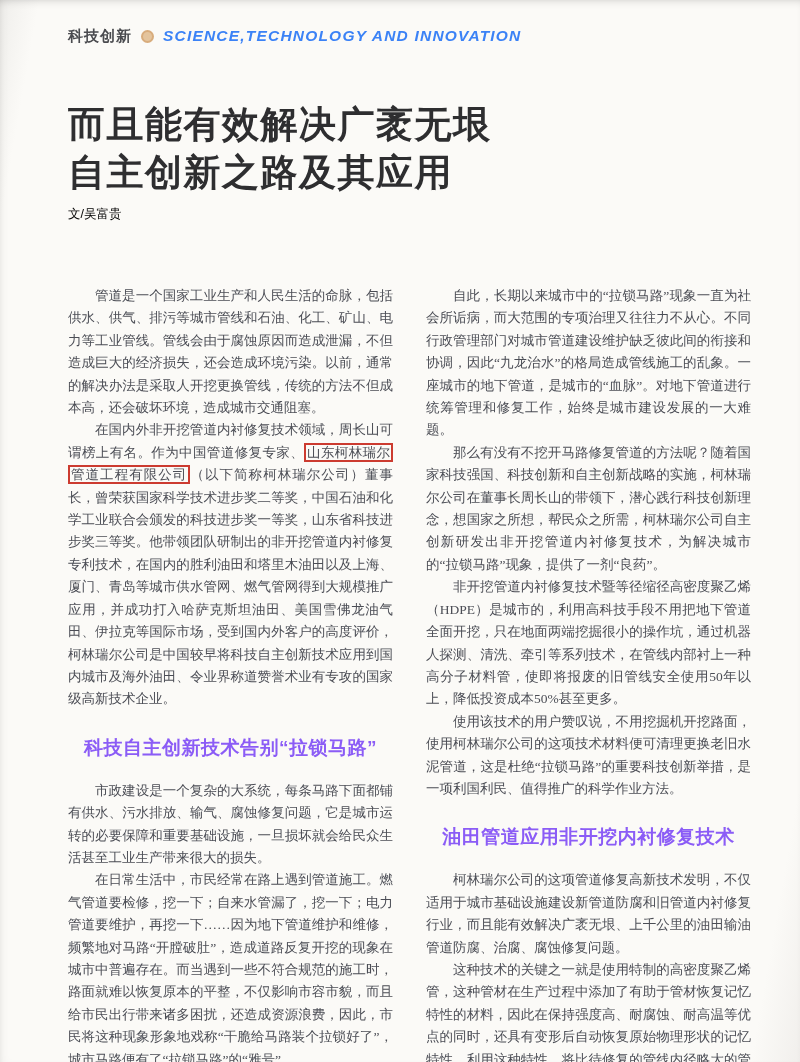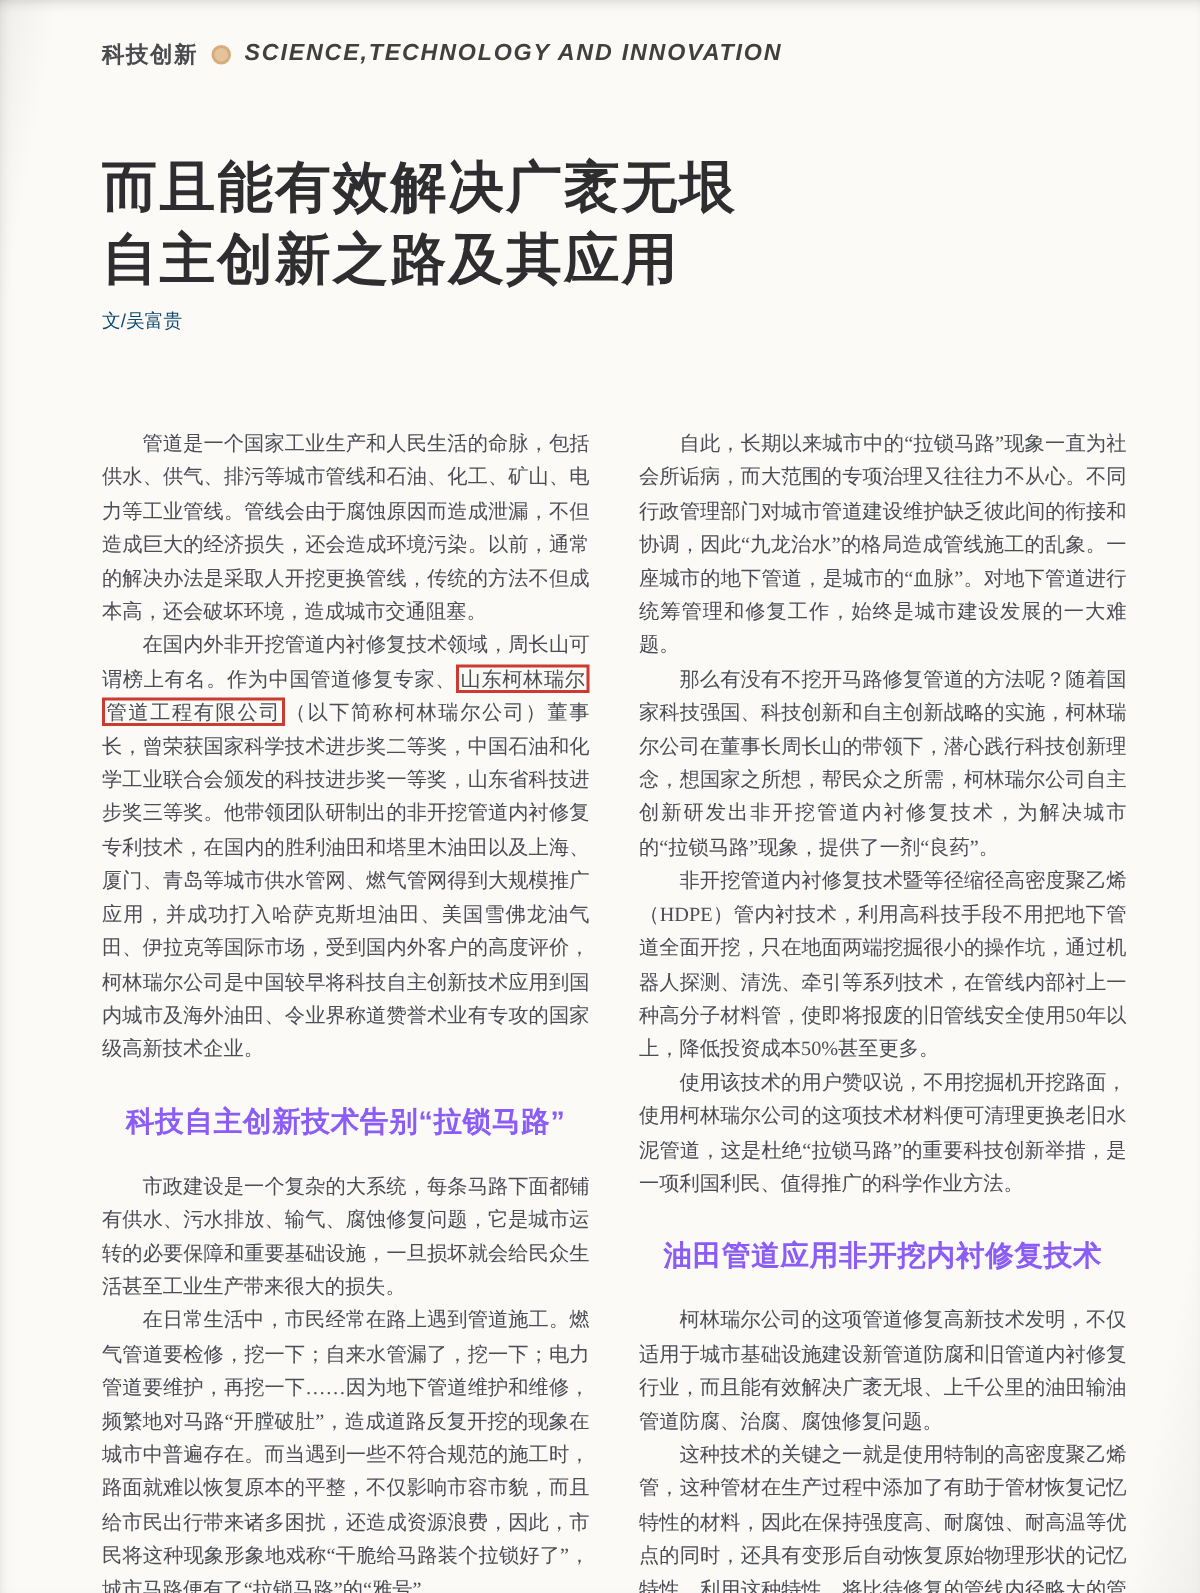--- a/index.html
+++ b/index.html
@@ -45,40 +45,40 @@
     border-radius: 50%;
     background: #e4c49d;
     border: 2px solid #d8ac7c;
     flex: 0 0 auto;
   }
   .kicker-en {
     font-family: "Liberation Sans", "DejaVu Sans", sans-serif;
     font-style: italic;
     font-size: 15.5px;
     font-weight: 600;
-    color: #404040;
+    color: #3b82f6;
     letter-spacing: 1.2px;
     white-space: nowrap;
   }
 
   
   .title {
     margin-top: 54px;
     font-family: "Liberation Sans", "DejaVu Sans", sans-serif;
     font-size: 37px;
     line-height: 48px;
     font-weight: 800;
     color: #2e2e30;
     letter-spacing: 1.5px;
   }
 
   .byline {
     margin-top: 9px;
     font-size: 12.5px;
-    color: #0c4a6e;
+    color: #000000;
     font-family: "Liberation Sans", "DejaVu Sans", sans-serif;
   }
 
   
   .columns {
     margin-top: 62px;
     display: flex;
     gap: 33px;
   }
   .col {
@@ -135,21 +135,21 @@
       <p>管道是一个国家工业生产和人民生活的命脉，包括供水、供气、排污等城市管线和石油、化工、矿山、电力等工业管线。管线会由于腐蚀原因而造成泄漏，不但造成巨大的经济损失，还会造成环境污染。以前，通常的解决办法是采取人开挖更换管线，传统的方法不但成本高，还会破坏环境，造成城市交通阻塞。</p>
       <p><span>在国内外非开挖管道内衬修复技术领域，周长山可谓榜上有名。作为中国管道修复专家、</span><span class="redbox">山东柯林瑞尔管道工程有限公司</span><span>（以下简称柯林瑞尔公司）董事长，曾荣获国家科学技术进步奖二等奖，中国石油和化学工业联合会颁发的科技进步奖一等奖，山东省科技进步奖三等奖。他带领团队研制出的非开挖管道内衬修复专利技术，在国内的胜利油田和塔里木油田以及上海、厦门、青岛等城市供水管网、燃气管网得到大规模推广应用，并成功打入哈萨克斯坦油田、美国雪佛龙油气田、伊拉克等国际市场，受到国内外客户的高度评价，柯林瑞尔公司是中国较早将科技自主创新技术应用到国内城市及海外油田、令业界称道赞誉术业有专攻的国家级高新技术企业。</span></p>
       <h2 class="sec-heading">科技自主创新技术告别“拉锁马路”</h2>
       <p>市政建设是一个复杂的大系统，每条马路下面都铺有供水、污水排放、输气、腐蚀修复问题，它是城市运转的必要保障和重要基础设施，一旦损坏就会给民众生活甚至工业生产带来很大的损失。</p>
       <p>在日常生活中，市民经常在路上遇到管道施工。燃气管道要检修，挖一下；自来水管漏了，挖一下；电力管道要维护，再挖一下……因为地下管道维护和维修，频繁地对马路“开膛破肚”，造成道路反复开挖的现象在城市中普遍存在。而当遇到一些不符合规范的施工时，路面就难以恢复原本的平整，不仅影响市容市貌，而且给市民出行带来诸多困扰，还造成资源浪费，因此，市民将这种现象形象地戏称“干脆给马路装个拉锁好了”，城市马路便有了“拉锁马路”的“雅号”。</p>
     </div>
 
     <div class="col">
       <p>自此，长期以来城市中的“拉锁马路”现象一直为社会所诟病，而大范围的专项治理又往往力不从心。不同行政管理部门对城市管道建设维护缺乏彼此间的衔接和协调，因此“九龙治水”的格局造成管线施工的乱象。一座城市的地下管道，是城市的“血脉”。对地下管道进行统筹管理和修复工作，始终是城市建设发展的一大难题。</p>
       <p>那么有没有不挖开马路修复管道的方法呢？随着国家科技强国、科技创新和自主创新战略的实施，柯林瑞尔公司在董事长周长山的带领下，潜心践行科技创新理念，想国家之所想，帮民众之所需，柯林瑞尔公司自主创新研发出非开挖管道内衬修复技术，为解决城市的“拉锁马路”现象，提供了一剂“良药”。</p>
-      <p>非开挖管道内衬修复技术暨等径缩径高密度聚乙烯（HDPE）管内衬技术，利用高科技手段不用把地下管道全面开挖，只在地面两端挖掘很小的操作坑，通过机器人探测、清洗、牵引等系列技术，在管线内部衬上一种高分子材料管，使即将报废的旧管线安全使用50年以上，降低投资成本50%甚至更多。</p>
+      <p>非开挖管道内衬修复技术暨等径缩径高密度聚乙烯（HDPE）是城市的，利用高科技手段不用把地下管道全面开挖，只在地面两端挖掘很小的操作坑，通过机器人探测、清洗、牵引等系列技术，在管线内部衬上一种高分子材料管，使即将报废的旧管线安全使用50年以上，降低投资成本50%甚至更多。</p>
       <p>使用该技术的用户赞叹说，不用挖掘机开挖路面，使用柯林瑞尔公司的这项技术材料便可清理更换老旧水泥管道，这是杜绝“拉锁马路”的重要科技创新举措，是一项利国利民、值得推广的科学作业方法。</p>
       <h2 class="sec-heading">油田管道应用非开挖内衬修复技术</h2>
       <p>柯林瑞尔公司的这项管道修复高新技术发明，不仅适用于城市基础设施建设新管道防腐和旧管道内衬修复行业，而且能有效解决广袤无垠、上千公里的油田输油管道防腐、治腐、腐蚀修复问题。</p>
       <p>这种技术的关键之一就是使用特制的高密度聚乙烯管，这种管材在生产过程中添加了有助于管材恢复记忆特性的材料，因此在保持强度高、耐腐蚀、耐高温等优点的同时，还具有变形后自动恢复原始物理形状的记忆特性。利用这种特性，将比待修复的管线内径略大的管材，经过缩小口径处</p>
     </div>
 
   </div>
 
 </div>
 

